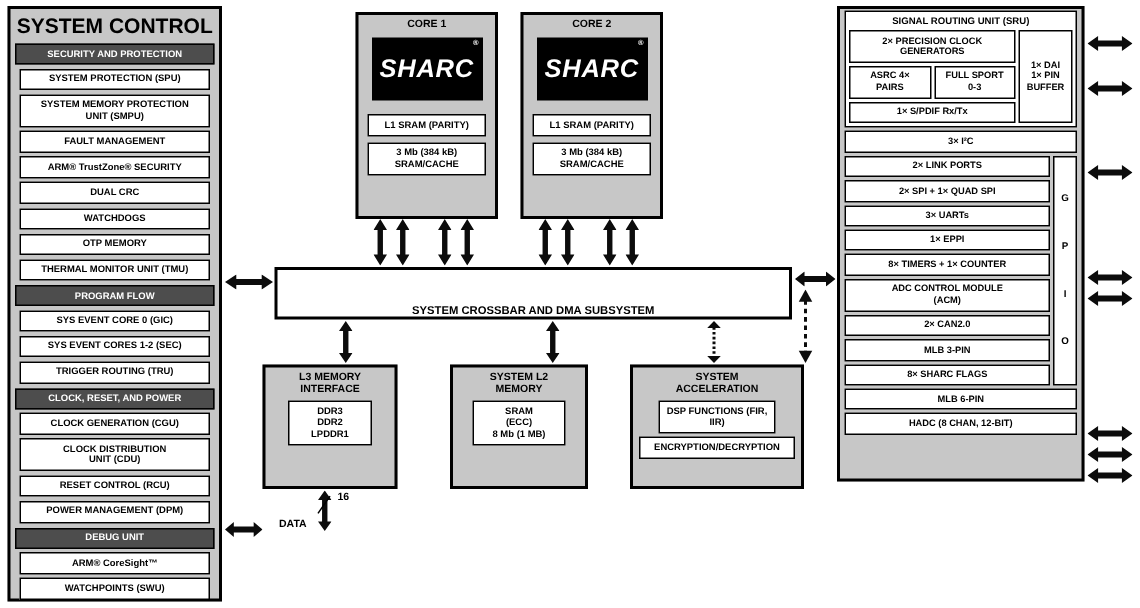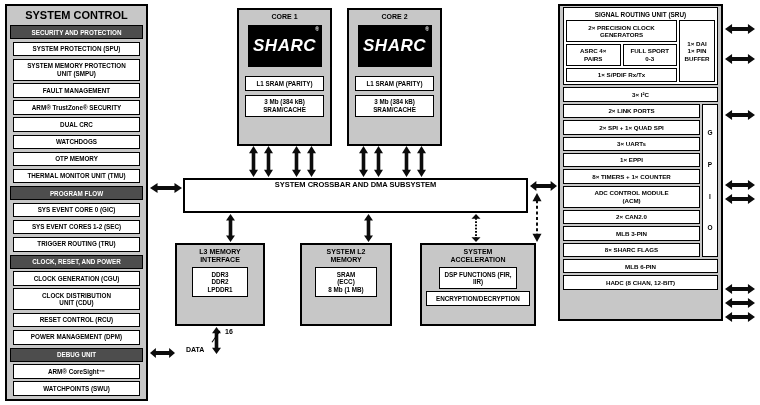--- a/index.html
+++ b/index.html
@@ -1,36 +1,36 @@
 <!DOCTYPE html>
 <html><head>
 <meta charset="utf-8">
 <style>
   html,body{margin:0;padding:0}
   body{width:760px;height:405px;position:relative;background:#fff;color:#000;
        font-family:"Liberation Sans",sans-serif;overflow:hidden}
   .panel{position:absolute;background:#c7c7c7;border:2px solid #000;box-sizing:border-box}
-  .ptitle{font-weight:bold;text-align:center;font-size:11px;padding:3px 0 1px}
+  .ptitle{font-weight:bold;text-align:center;font-size:14px;padding:3px 0 1px}
   .shdr{background:#4d4d4d;color:#fff;border:1px solid #000;font-size:6.3px;font-weight:bold;
         text-align:center;padding:2.5px 1px;margin:3px 3px 1px;line-height:1.15}
   .wbox{background:#fff;border:1px solid #000;font-size:6.3px;font-weight:bold;text-align:center;
         padding:2.5px 1px;margin:2.5px 6px;line-height:1.2}
   .narrow{display:block;margin:0 auto}
   
   .core{position:absolute;width:95px;height:138px;background:#c7c7c7;border:2px solid #000;
         box-sizing:border-box;text-align:center}
   .core-title{font-size:7px;font-weight:bold;padding:3px 0 0}
   .sharc-logo{width:74px;height:42px;background:#000;color:#fff;margin:5px auto 9px;display:flex;
         align-items:center;justify-content:center;font-style:italic;font-weight:bold;font-size:17px;
         letter-spacing:.5px;position:relative}
   .sharc-logo .reg{position:absolute;right:2px;top:1px;font-size:5px;font-style:normal}
   .core .wbox{margin:4px 6px}
   
   .crossbar{position:absolute;left:183px;top:178px;width:345px;height:35px;background:#fff;
-        border:2px solid #000;box-sizing:border-box;display:flex;align-items:flex-start;
+        border:2px solid #000;box-sizing:border-box;display:flex;align-items:flex-end;
         justify-content:center;font-size:7.5px;font-weight:bold}
   
   .sub{position:absolute;background:#c7c7c7;border:2px solid #000;box-sizing:border-box;text-align:center}
   .sub-title{font-size:7px;font-weight:bold;padding:3px 2px 1px;line-height:1.15}
   .sub .wbox{margin:2px auto}
   
   #peripherals{left:558px;top:4px;width:165px;height:317px;padding:0 3px}
   .pbox{background:#fff;border:1px solid #000;font-size:6.2px;font-weight:bold;text-align:center;
         padding:2.5px 1px;line-height:1.2;box-sizing:border-box}
   .sru{background:#fff;border:1px solid #000;margin:1px 0 2px;padding:2px}

